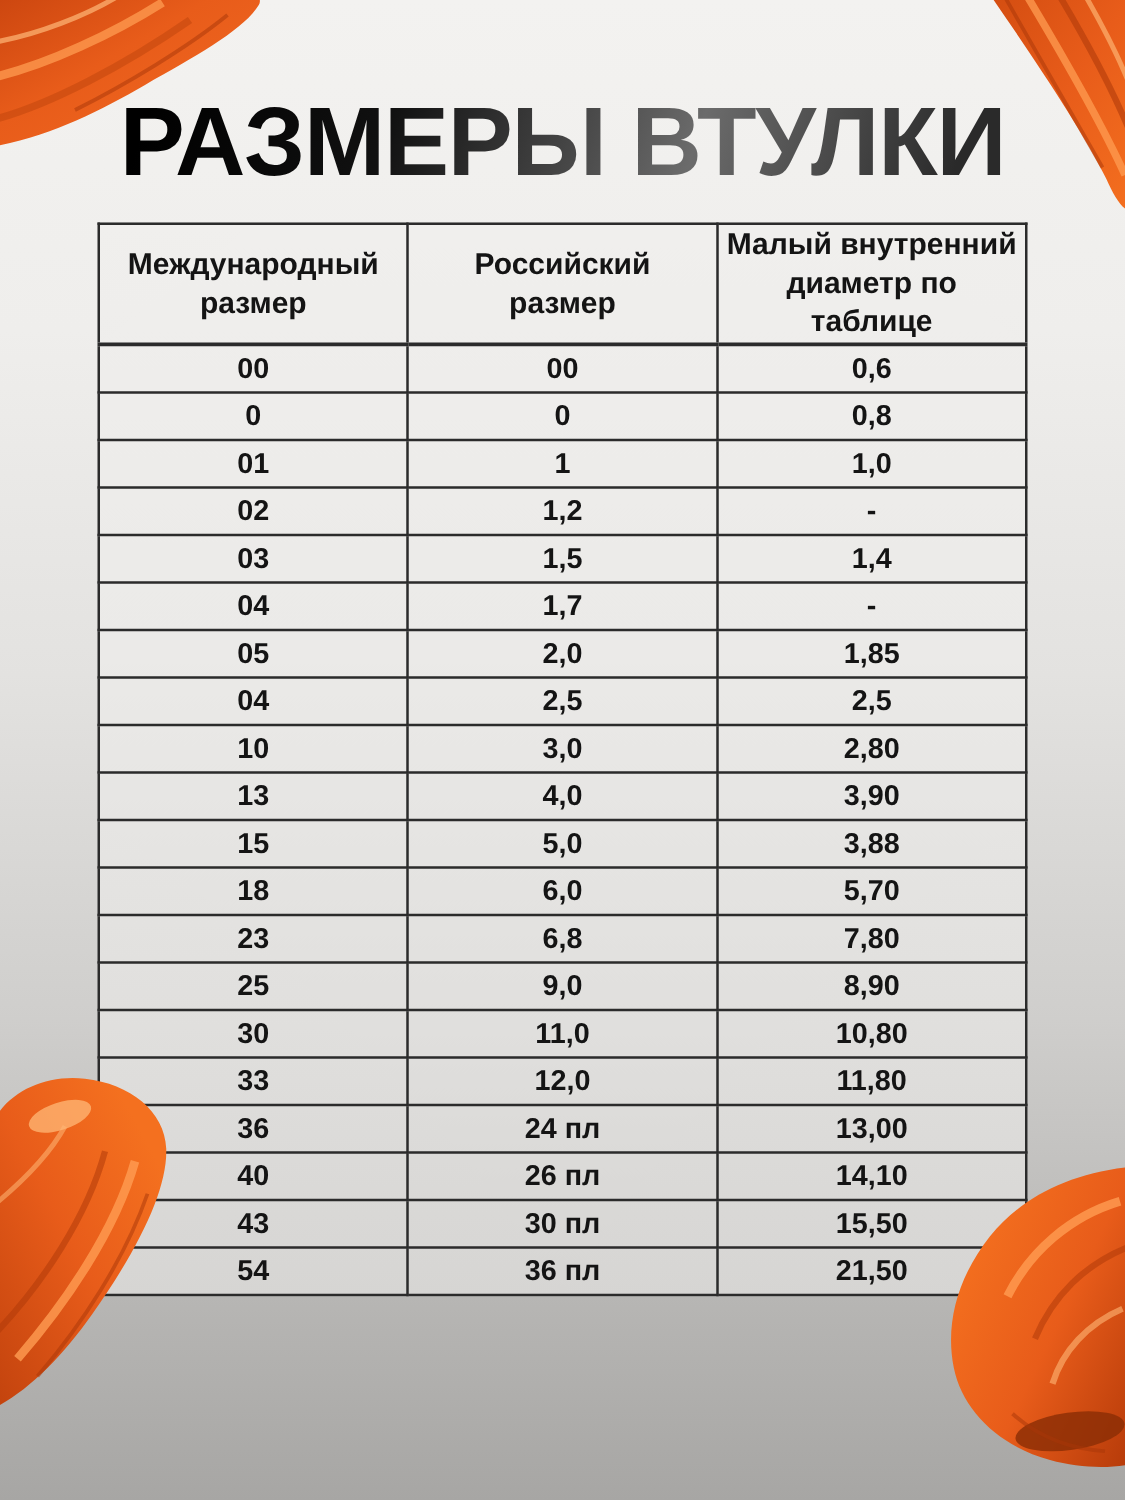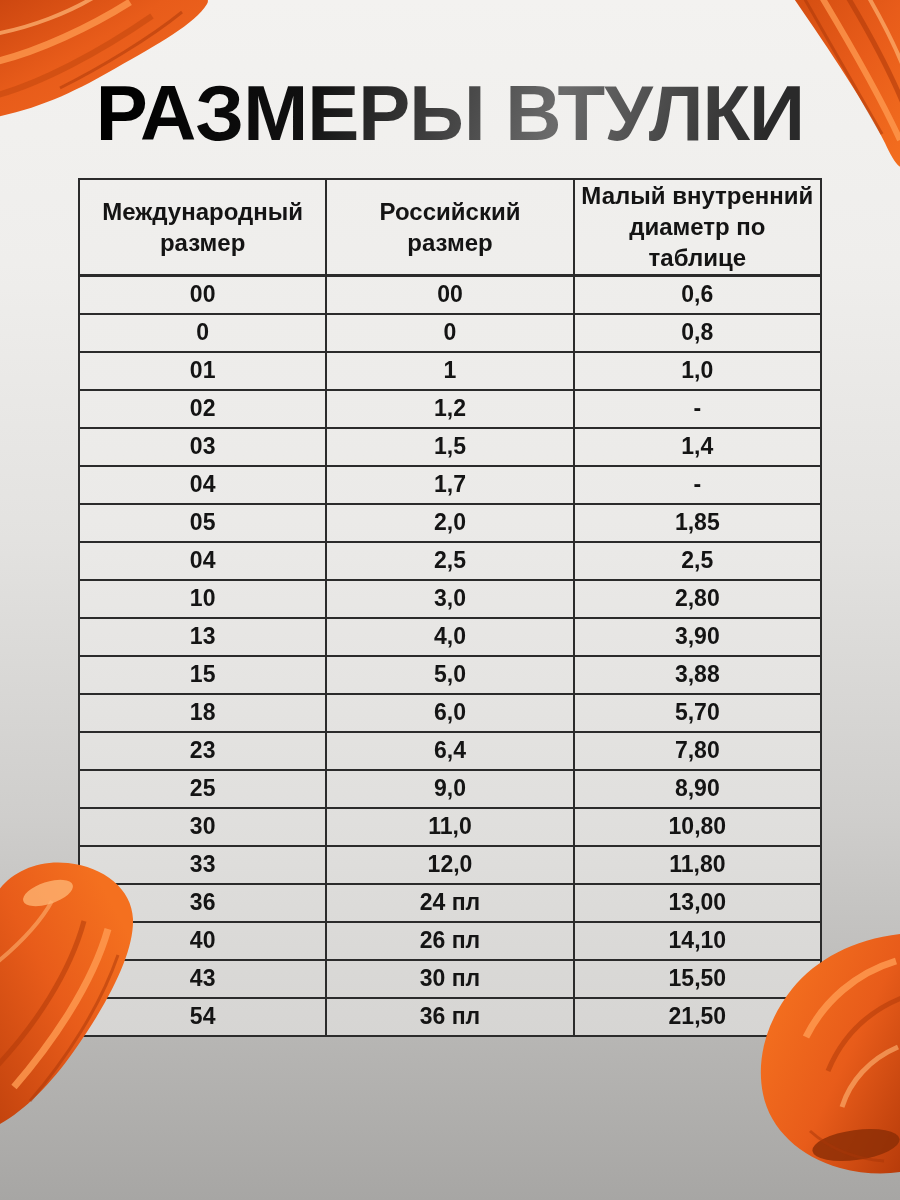--- a/index.html
+++ b/index.html
@@ -208,21 +208,21 @@
 
     <tr>
       <td>18</td>
       <td>6,0</td>
       <td>5,70</td>
     </tr>
 
 
     <tr>
       <td>23</td>
-      <td>6,4</td>
+      <td>6,8</td>
       <td>7,80</td>
     </tr>
 
     <tr>
       <td>25</td>
       <td>9,0</td>
       <td>8,90</td>
     </tr>
 
 

